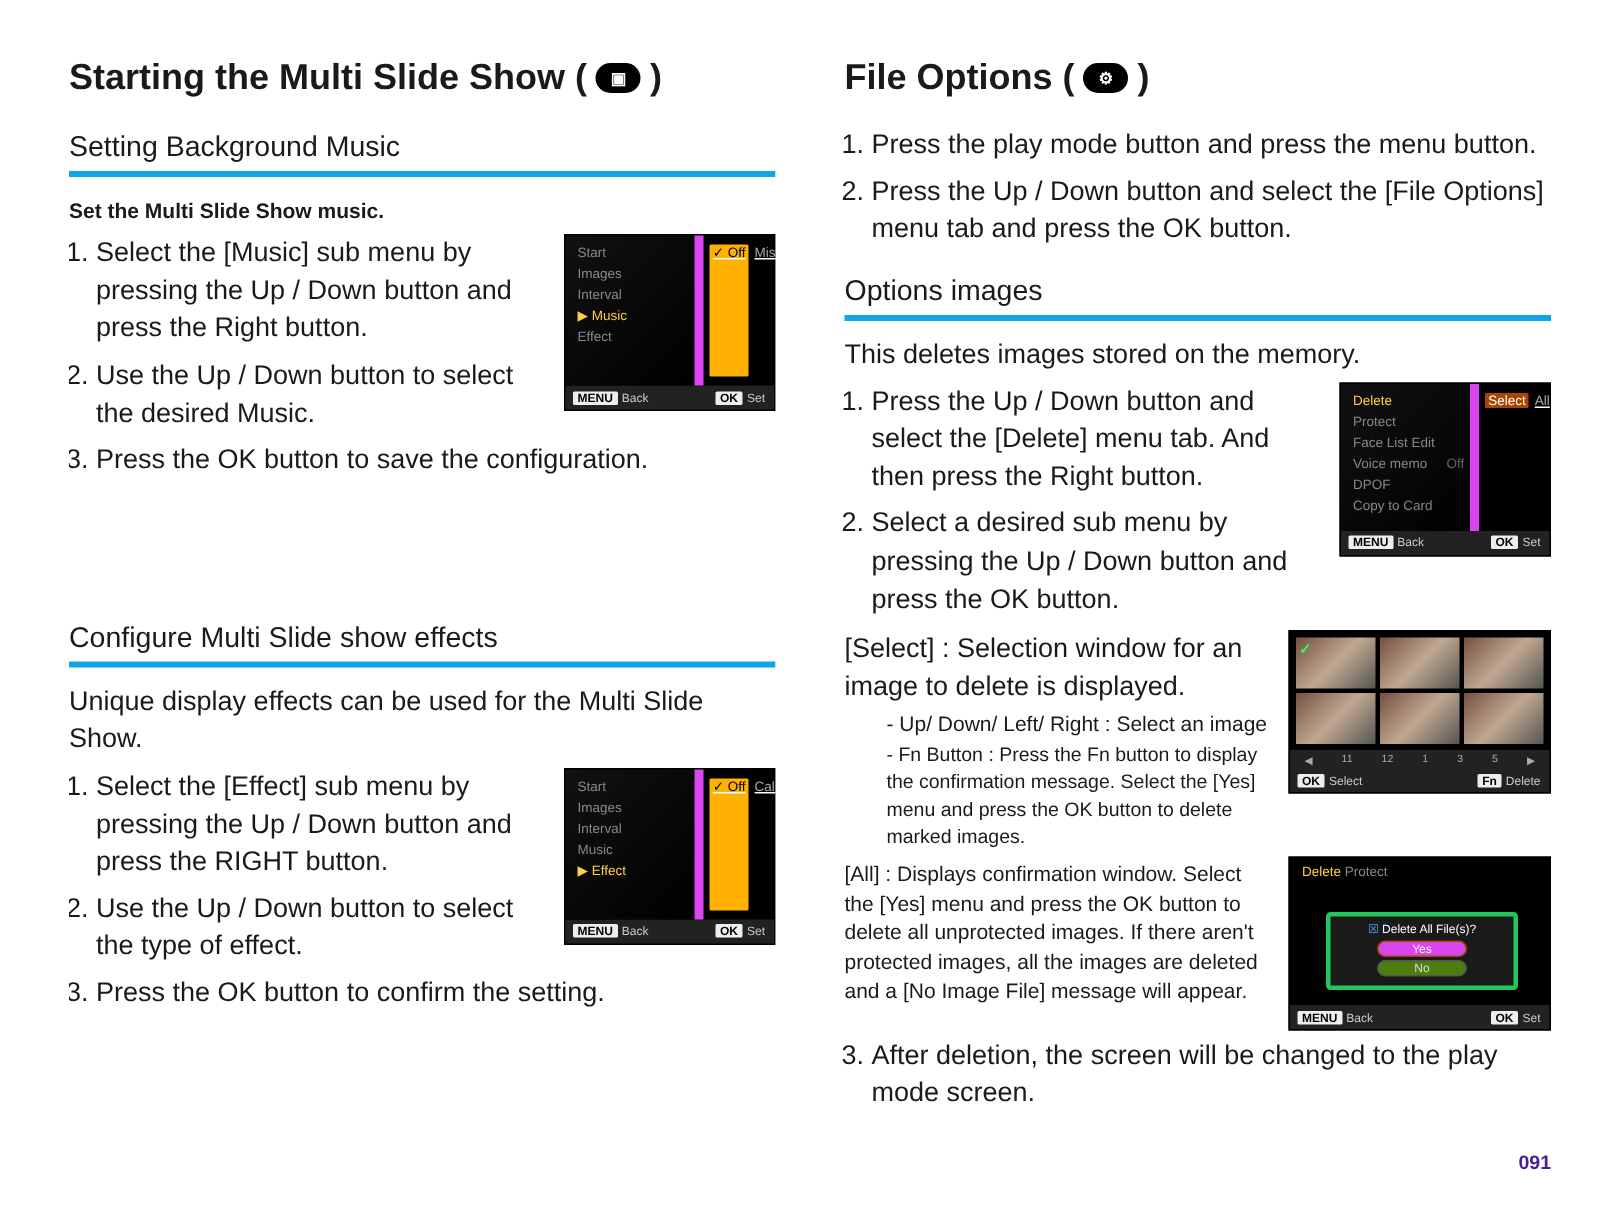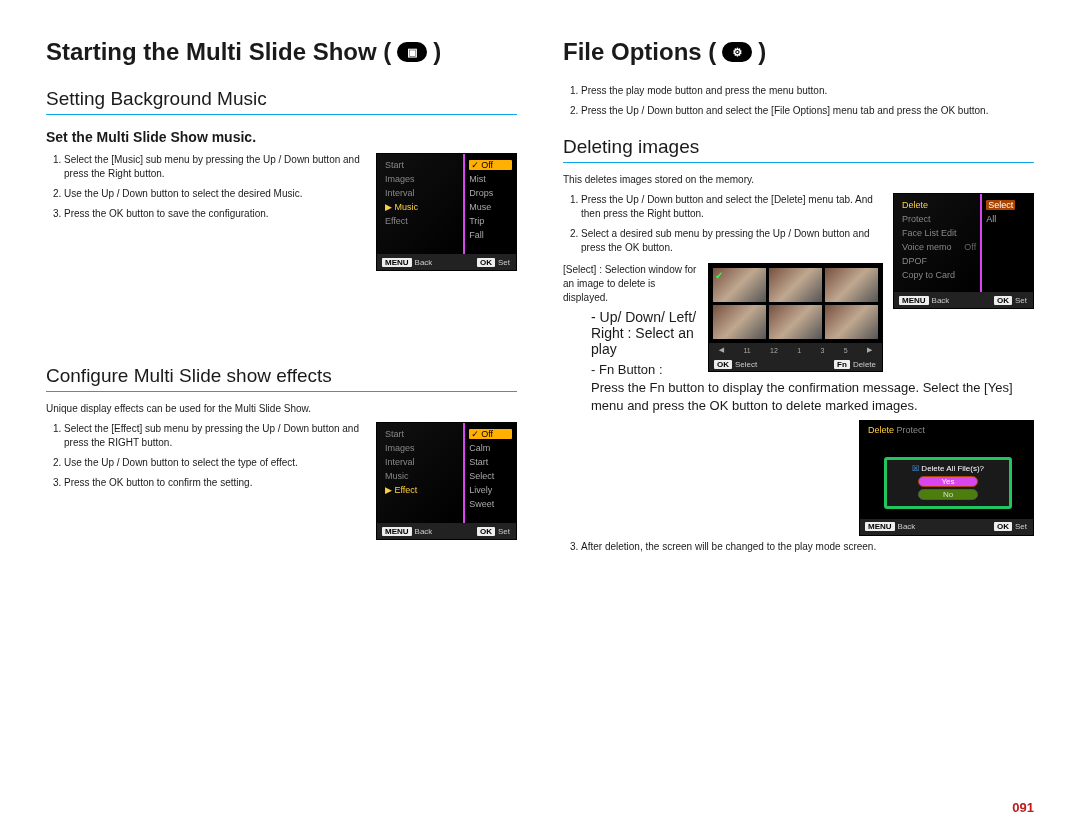--- a/index.html
+++ b/index.html
@@ -26,30 +26,30 @@
     margin: 0 0 4px 0;
     display: flex;
     align-items: center;
     gap: 6px;
   }
   h1 .paren { font-weight: bold; }
   h2 {
     font-size: 19px;
     font-weight: normal;
     margin: 18px 0 2px 0;
-    border-bottom: 1px solid #0ea5e9;
+    border-bottom: 4px solid #0ea5e9;
     padding-bottom: 4px;
   }
   .subheading {
     font-size: 14px;
     font-weight: bold;
     margin: 14px 0 8px 0;
   }
   p, li {
-    font-size: 10px;
+    font-size: 18px;
     line-height: 1.4;
   }
   ol {
     padding-left: 18px;
     margin: 4px 0 8px 0;
   }
   ol li { margin-bottom: 6px; }
   .intro { margin: 10px 0 6px 0; }
   .indent1 { margin-left: 28px; }
 
@@ -73,25 +73,26 @@
     padding: 6px 4px 4px 8px;
     background: linear-gradient(135deg, #111 0%, #000 100%);
     display: flex;
     flex-direction: column;
     gap: 4px;
   }
   .lcd-left .row { color: #888; white-space: nowrap; }
   .lcd-left .row.sel { color: #ffd040; }
   .lcd-right {
     width: 38%;
-    border-left: 2px solid #d946ef;
+    border-left: 6px solid #d946ef;
     padding: 6px 4px;
     display: flex;
-    flex-direction: column;
+    flex-direction: row;
     gap: 4px;
+    text-decoration: underline;
   }
   .lcd-right .opt { color: #aaa; white-space: nowrap; }
   .lcd-right .opt.sel {
     background: #ffb000;
     color: #000;
     padding: 0 2px;
     border-radius: 1px;
     display: inline-block;
   }
   .lcd-footer {
@@ -208,25 +209,25 @@
   .section {
     overflow: hidden;
   }
   .section + .section { margin-top: 28px; }
 
   .dash { display:block; margin-bottom:4px; }
   .after-clear { clear: both; }
 
   .pagenum {
     position: absolute;
-    bottom: 0;
+    bottom: 33px;
     right: 46px;
     font-size: 13px;
     font-weight: bold;
-    color: #b91c1c;
+    color: #4c1d95;
   }
 </style>
 </head>
 <body>
 
 <div class="columns">
 
   <div class="col">
 
     <h1>
@@ -319,21 +320,21 @@
       <span>File Options (</span>
       <span class="title-icon">⚙</span>
       <span class="paren">)</span>
     </h1>
 
     <ol style="margin-top:18px">
       <li>Press the play mode button and press the menu button.</li>
       <li>Press the Up / Down button and select the [File Options] menu tab and press the OK button.</li>
     </ol>
 
-    <h2>Deleting images</h2>
+    <h2>Options images</h2>
     <p class="intro">This deletes images stored on the memory.</p>
 
     <div class="lcd lcd-right-wide">
       <div class="lcd-body">
         <div class="lcd-left">
           <span class="row sel">Delete</span>
           <span class="row">Protect</span>
           <span class="row">Face List Edit</span>
           <span class="row"><span>Voice memo</span><span style="float:right;color:#666">Off</span></span>
           <span class="row">DPOF</span>
@@ -379,21 +380,21 @@
       <div class="footer">
         <span class="fbtn">OK</span>
         <span>Select</span>
         <span style="flex:1"></span>
         <span class="fbtn">Fn</span>
         <span style="margin-right:6px">Delete</span>
       </div>
     </div>
 
     <p class="indent1" style="margin:0 0 4px 0">[Select] : Selection window for an image to delete is displayed.</p>
-    <span class="dash indent1" style="font-size:14px">- Up/ Down/ Left/ Right : Select an play</span>
+    <span class="dash indent1" style="font-size:14px">- Up/ Down/ Left/ Right : Select an image</span>
     <span class="dash indent1" style="font-size:13px;line-height:1.4">- Fn Button : Press the Fn button to display the confirmation message. Select the [Yes] menu and press the OK button to delete marked images.</span>
 
     <div class="lcd-dialog">
       <div class="body">
         <span class="row sel">Delete</span>
         <span class="row">Protect</span>
         <div class="modal">
           <div class="q"><span style="color:#4aa0ff">☒</span> <span>Delete All File(s)?</span></div>
           <div class="btn sel">Yes</div>
           <div class="btn">No</div>
@@ -401,20 +402,21 @@
       </div>
       <div class="footer">
         <span class="fbtn">MENU</span>
         <span>Back</span>
         <span style="flex:1"></span>
         <span class="fbtn">OK</span>
         <span style="margin-right:6px">Set</span>
       </div>
     </div>
 
+    <p class="indent1" style="margin:6px 0 4px 0; font-size:14px; line-height:1.4">[All] : Displays confirmation window. Select the [Yes] menu and press the OK button to delete all unprotected images. If there aren't protected images, all the images are deleted and a [No Image File] message will appear.</p>
 
     <div class="after-clear"></div>
     <ol start="3">
       <li>After deletion, the screen will be changed to the play mode screen.</li>
     </ol>
 
   </div>
 </div>
 
 <div class="pagenum">091</div>

